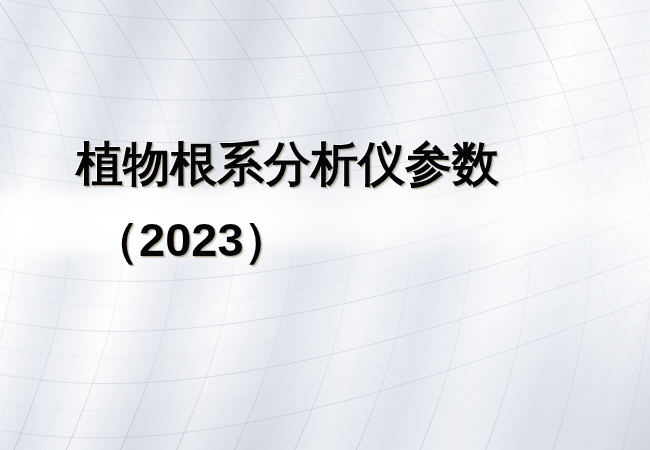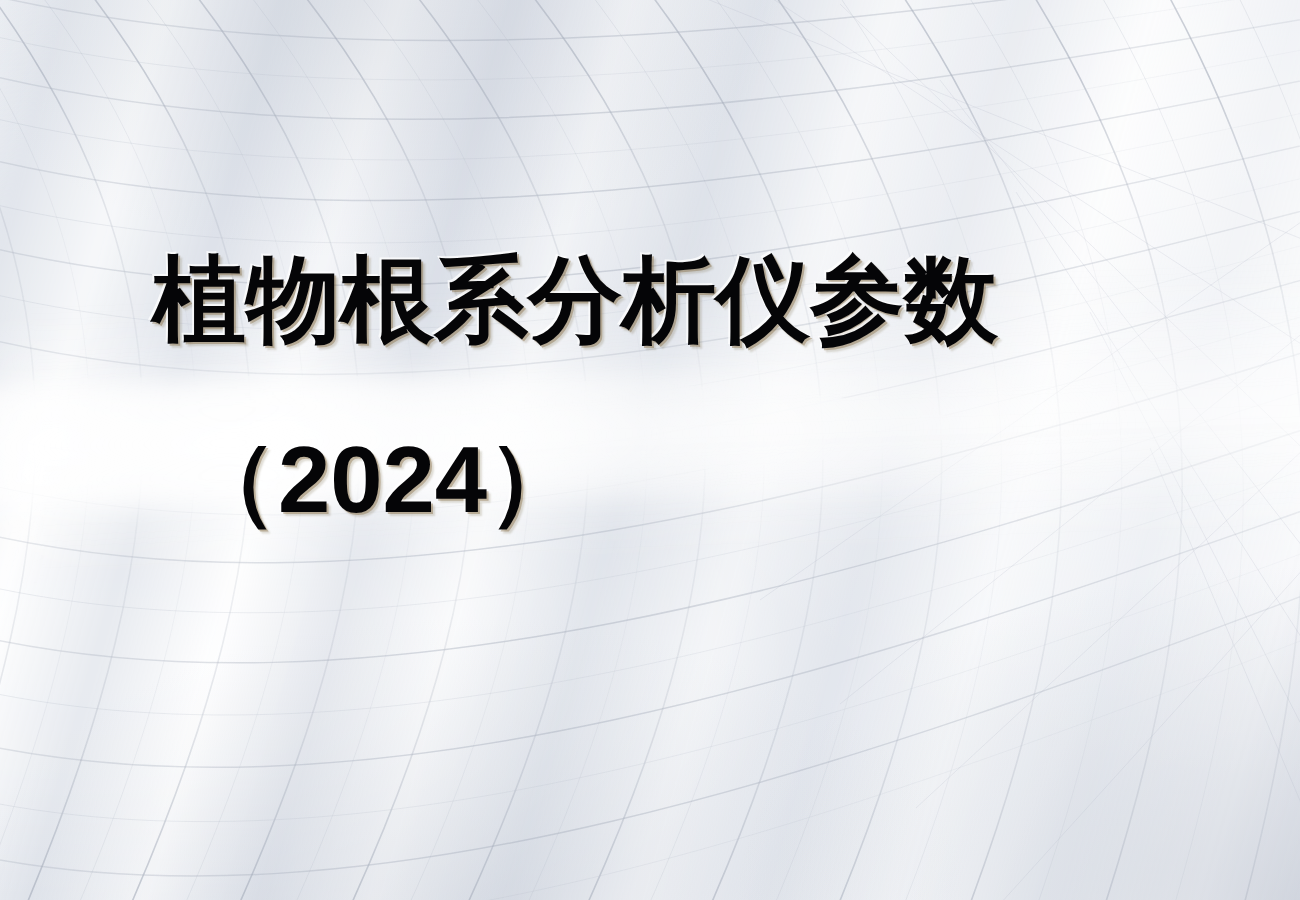--- a/index.html
+++ b/index.html
@@ -107,21 +107,21 @@
     left: 0;
     top: 0;
     width: 650px;
     height: 450px;
     pointer-events: none;
   }
 
   .title-line-1 {
     position: absolute;
     left: 76px;
-    top: 124px;
+    top: 138px;
     font-size: 47px;
     font-weight: bold;
     line-height: 1.1;
     color: #050507;
     letter-spacing: 0px;
     white-space: nowrap;
     text-shadow:
       -1px -1px 0 rgba(255,255,255,0.75),
        1px  1px 0 rgba(120,90,40,0.35),
        2px  2px 1px rgba(90,70,30,0.18);
@@ -251,16 +251,16 @@
       </g>
     </svg>
   </div>
 
   <div class="bg-vignette"></div>
   <div class="bg-sweep2"></div>
   <div class="bg-sweep"></div>
 
   <div class="title-block">
     <div class="title-line-1">植物根系分析仪参数</div>
-    <div class="title-line-2">（2024）</div>
+    <div class="title-line-2">（2023）</div>
   </div>
 
 </div>
 
 </body></html>

